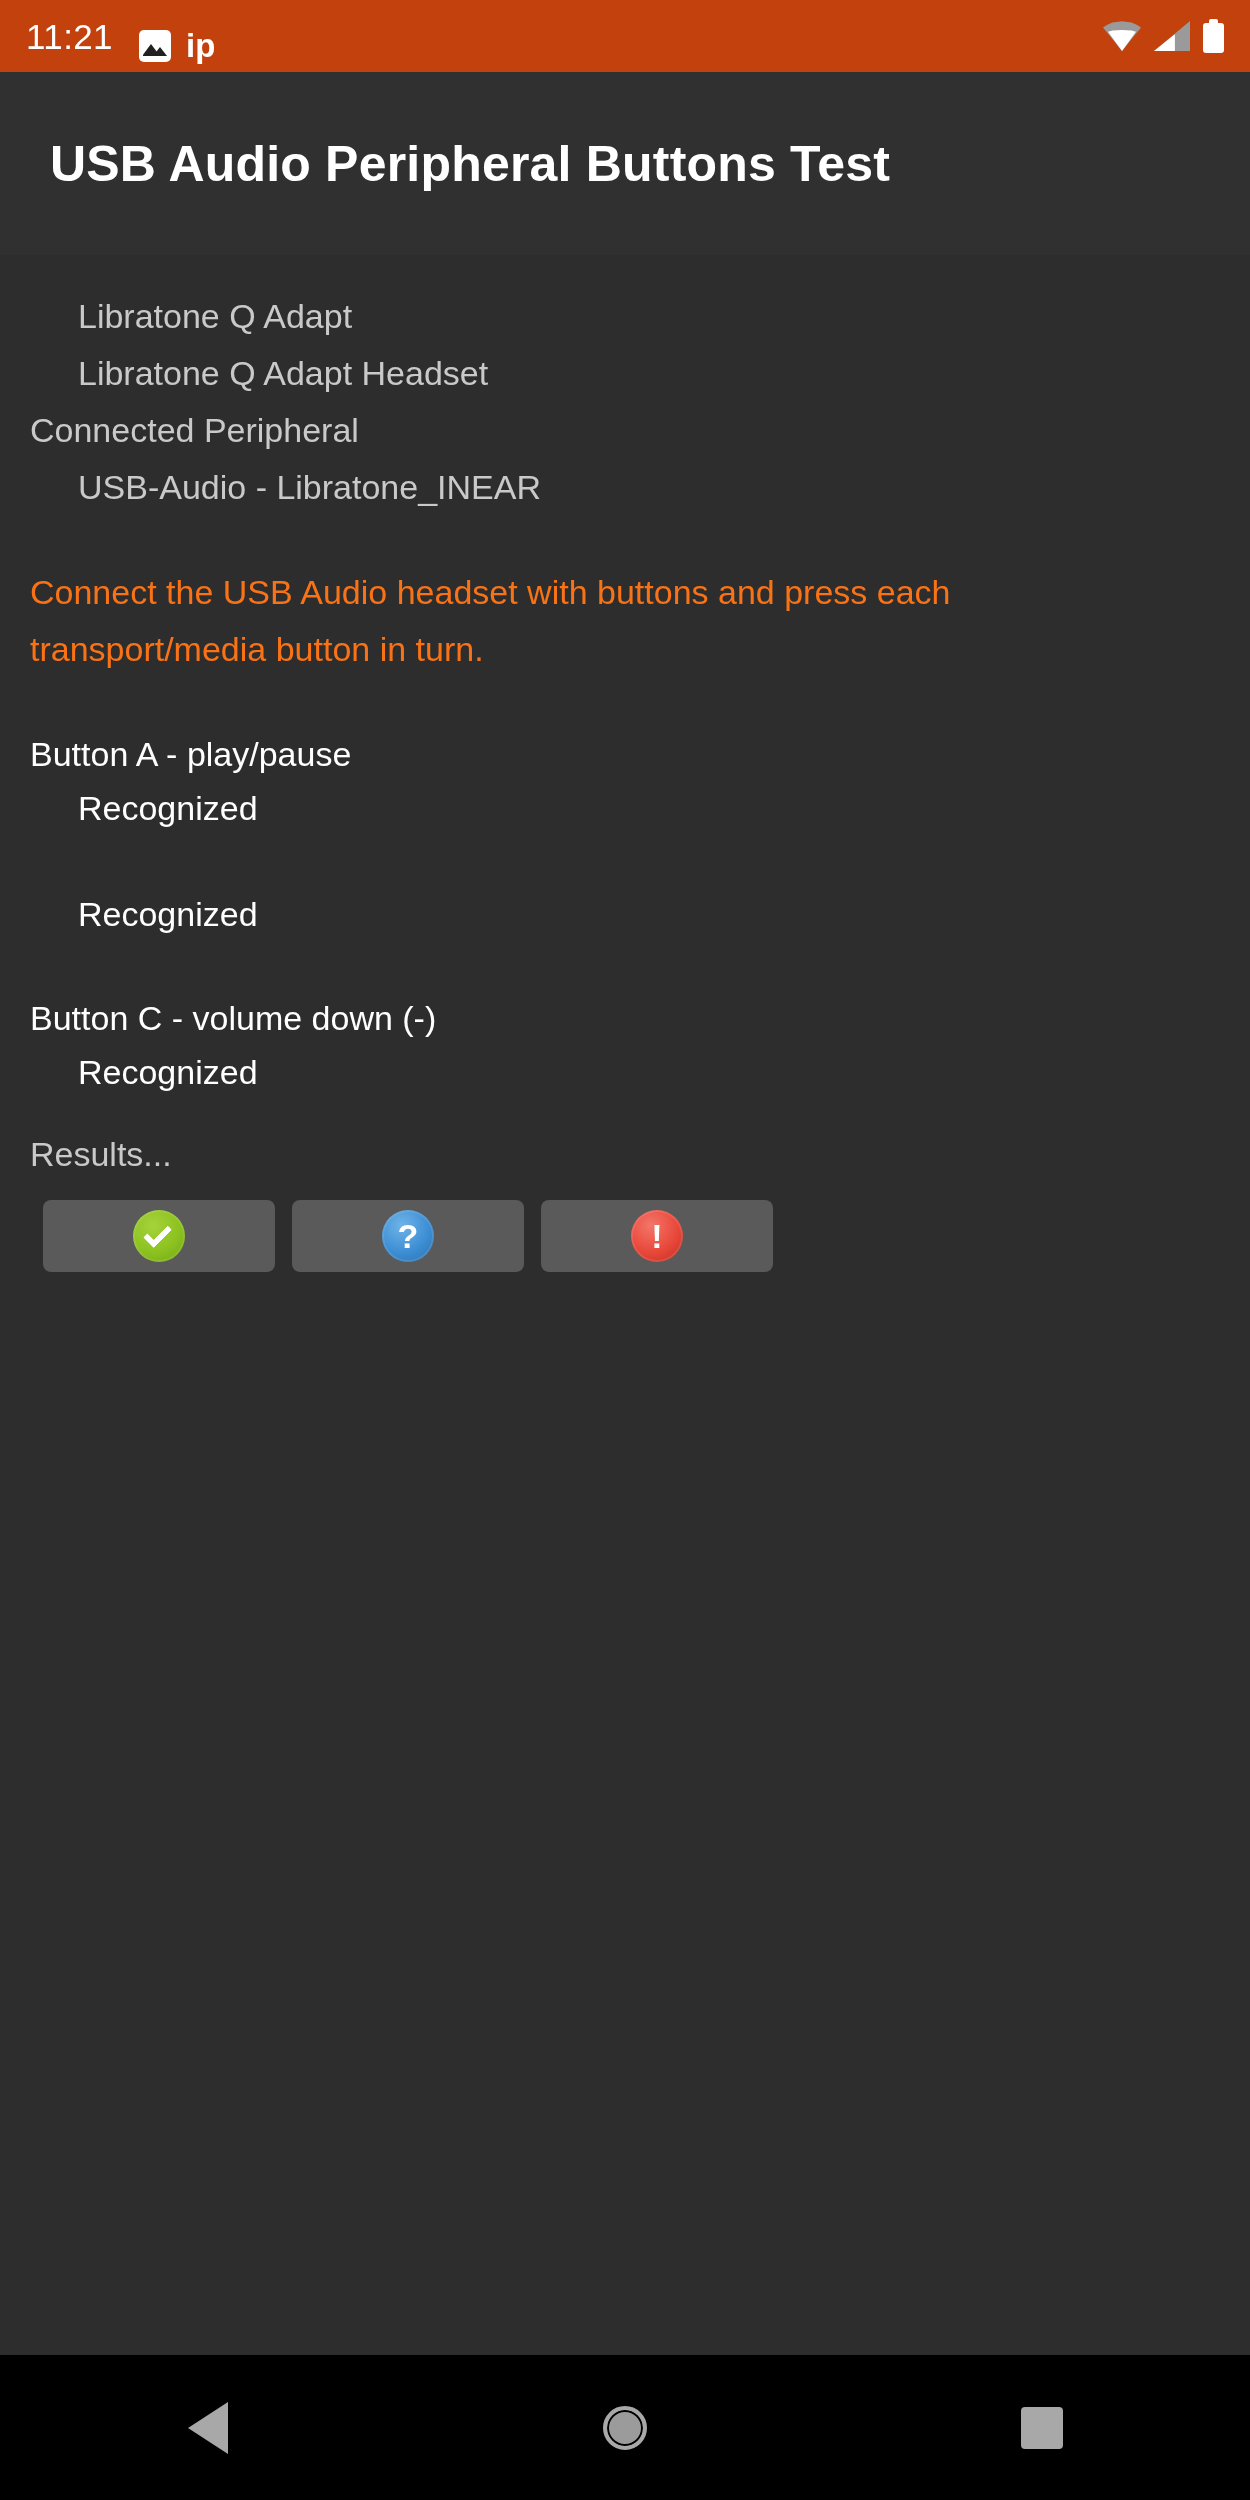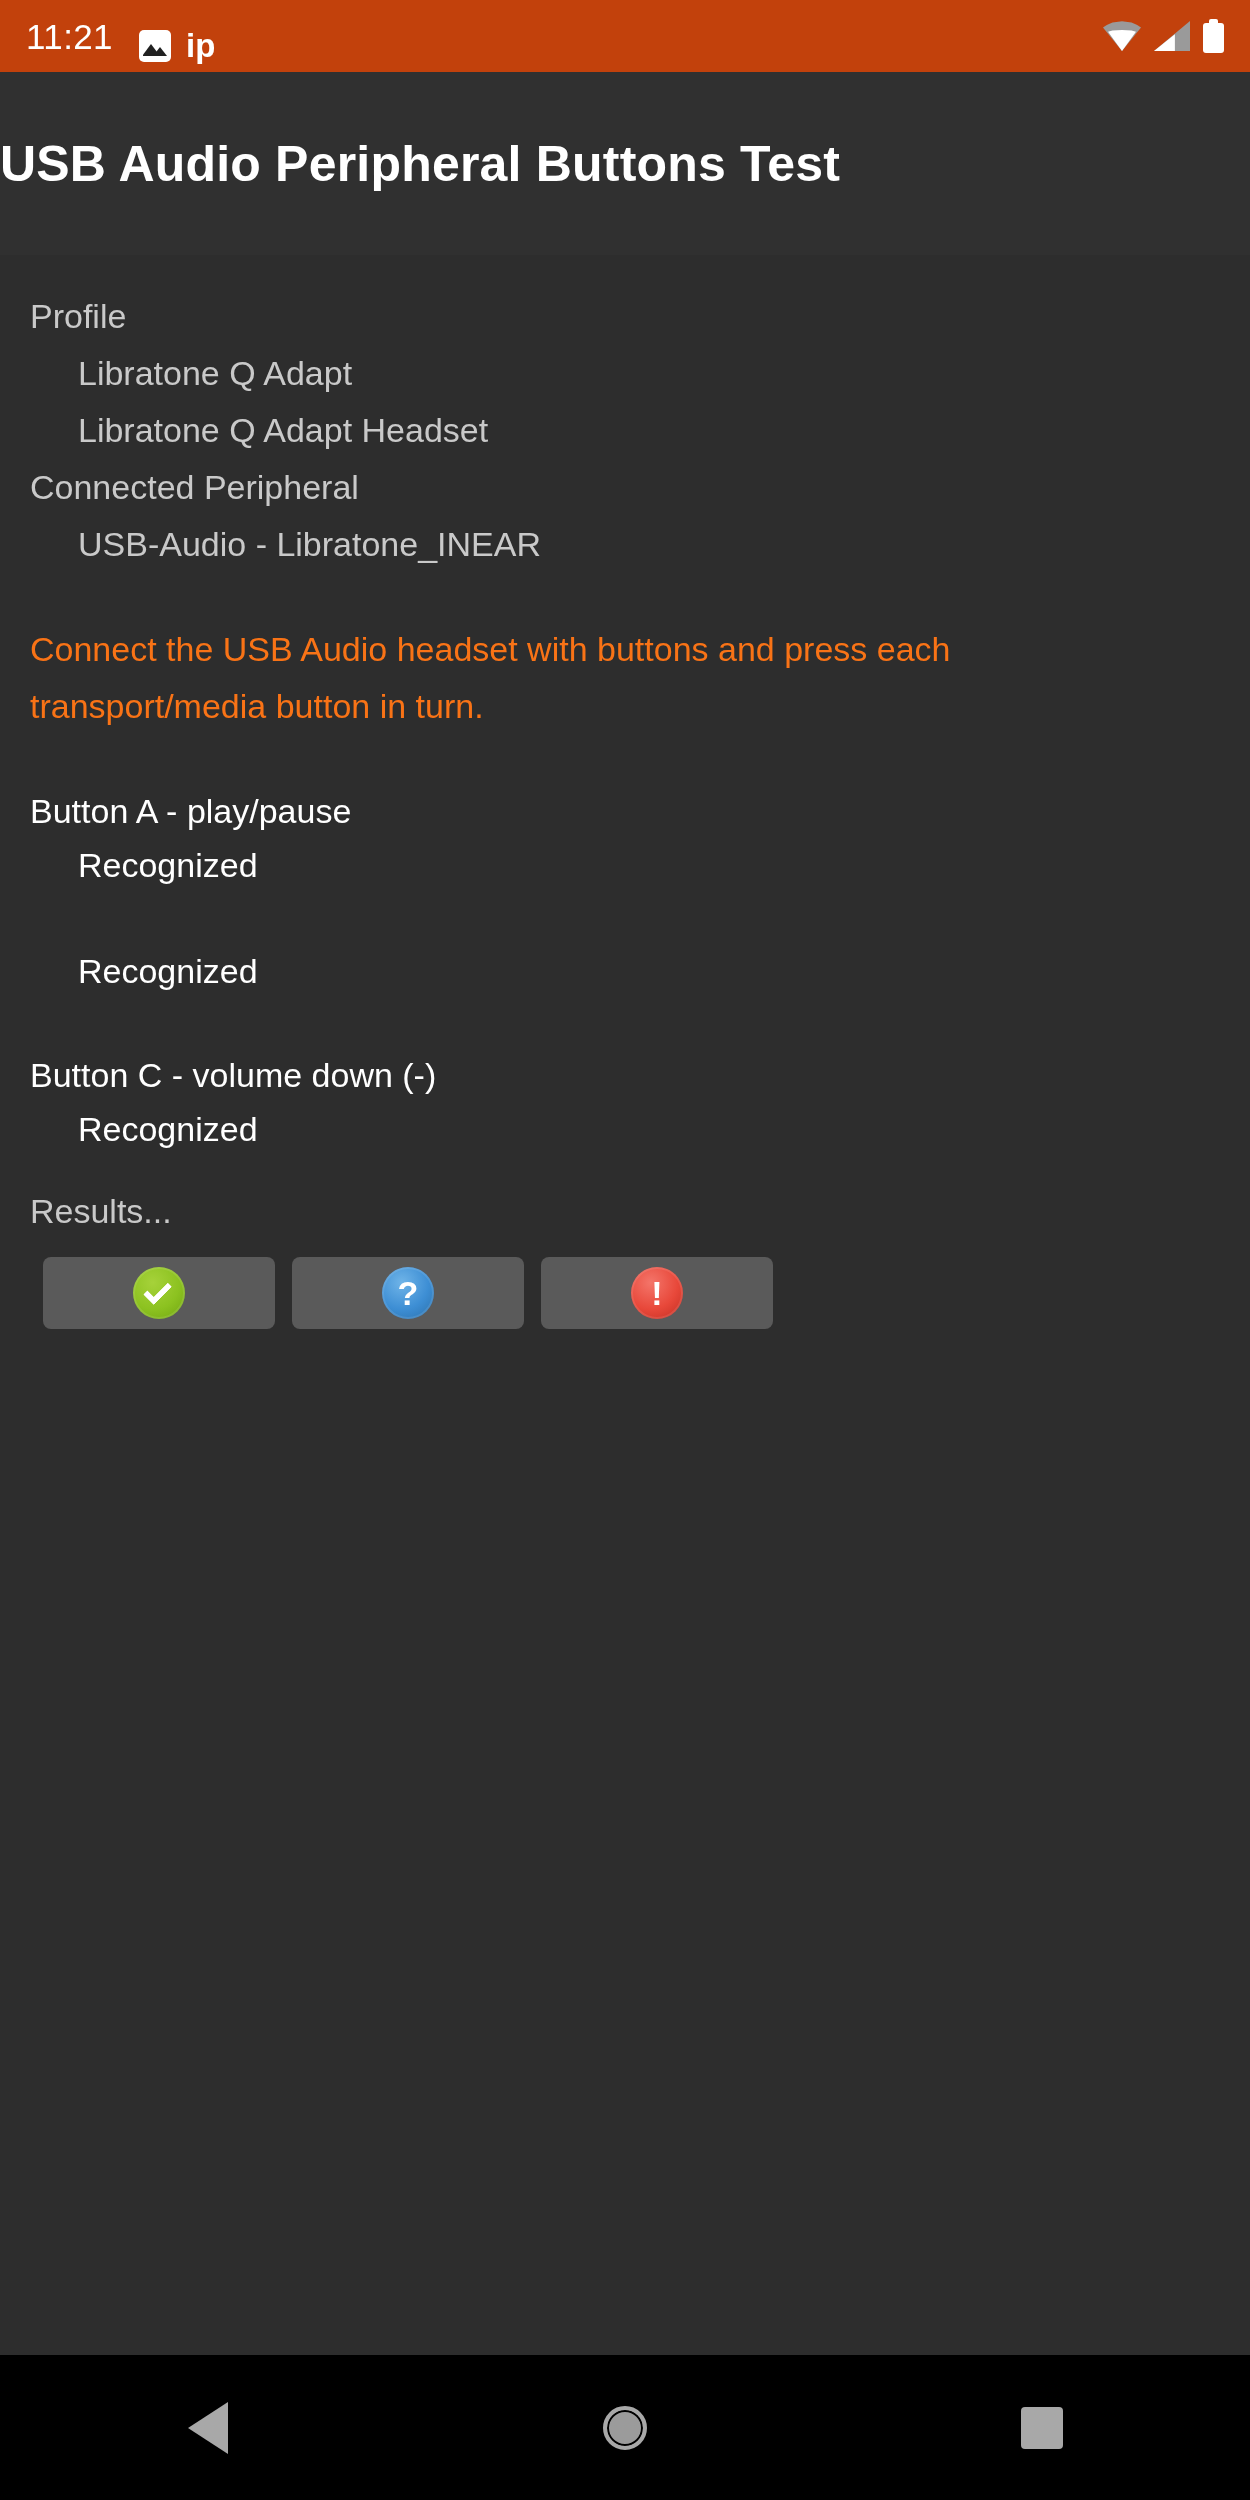--- a/index.html
+++ b/index.html
@@ -76,20 +76,21 @@
   .icon-batt .cap {
     position:absolute; left:6px; top:0; width:9px; height:6px;
     background:#ffffff; border-radius:2px 2px 0 0;
   }
 
   
   .titlebar {
     position:absolute; top:72px; left:0; width:1250px; height:183px;
     background:#303030;
     display:flex; align-items:center;
+    padding-left:50px;
   }
   .app-title {
     color:#ffffff; font-size:50px; font-weight:700; letter-spacing:0.2px;
   }
 
   
   .content {
     position:absolute; top:255px; left:0; width:1250px;
     padding:33px 30px 0 30px;
   }
@@ -191,21 +192,20 @@
     </div>
   </div>
 
   <div class="titlebar">
     <div class="app-title">USB Audio Peripheral Buttons Test</div>
   </div>
 
   <div class="content">
 
     <div>
-      <div class="line">Profile</div>
       <div class="line indent">Libratone Q Adapt</div>
       <div class="line indent">Libratone Q Adapt Headset</div>
       <div class="line">Connected Peripheral</div>
       <div class="line indent">USB-Audio - Libratone_INEAR</div>
     </div>
 
     <div class="para">Connect the USB Audio headset with buttons and press each transport/media button in turn.</div>
 
     <div class="block">
       <div class="hdr">Button A - play/pause</div>

